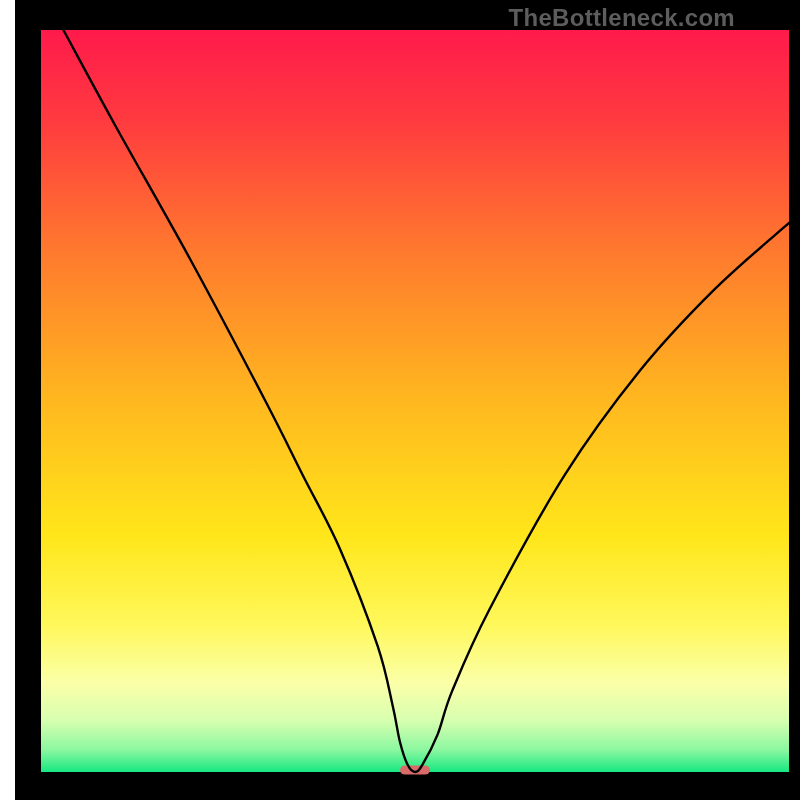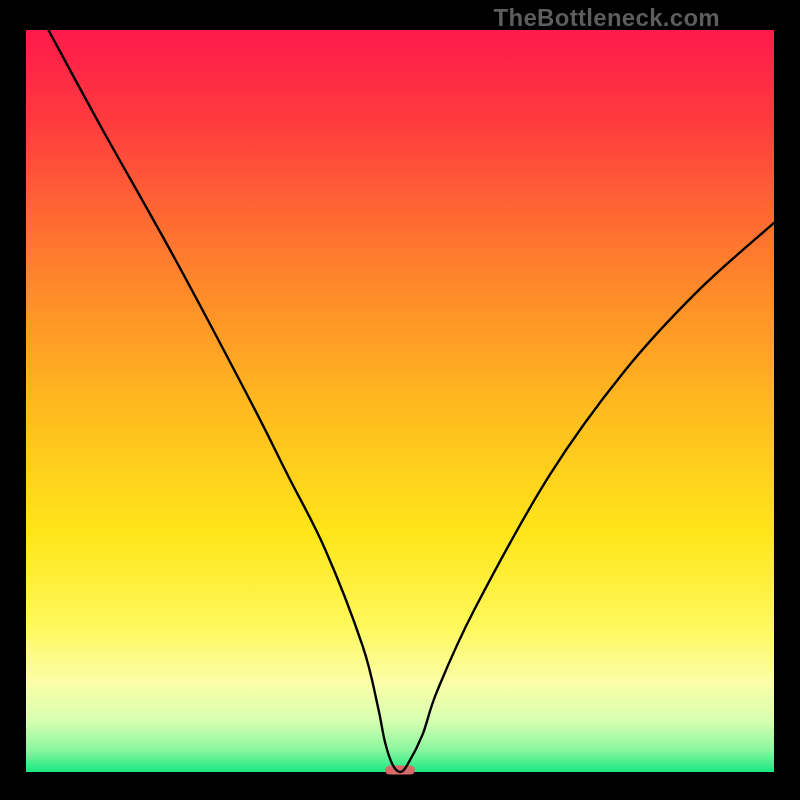--- a/index.html
+++ b/index.html
@@ -6,21 +6,21 @@
     margin: 0;
     padding: 0;
     width: 800px;
     height: 800px;
     background: #ffffff;
     overflow: hidden;
   }
   .frame {
     position: absolute;
     top: 0;
-    left: 0;
+    left: 15px;
     width: 732px;
     height: 800px;
     box-sizing: border-box;
   }
   .watermark {
     position: absolute;
     top: 4px;
     right: 12px;
     font-family: Arial, Helvetica, sans-serif;
     font-size: 24px;

